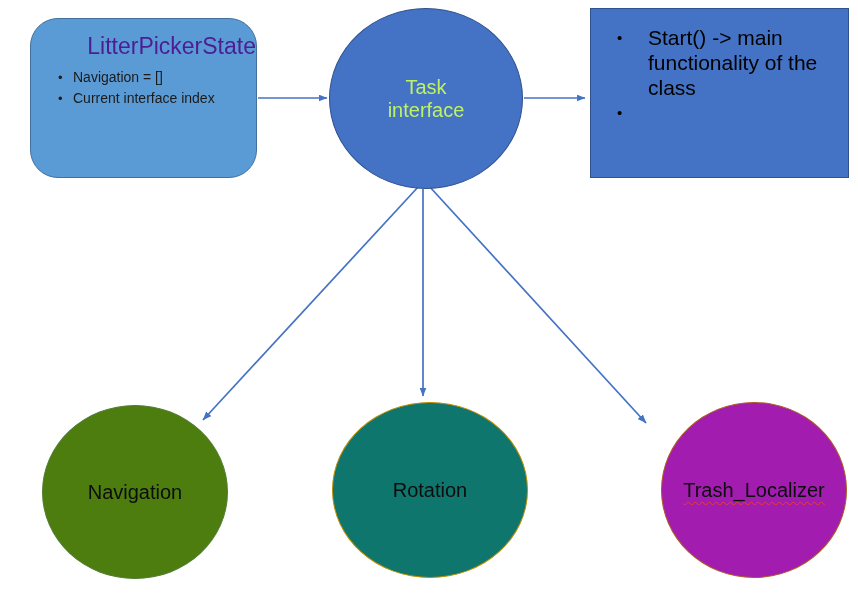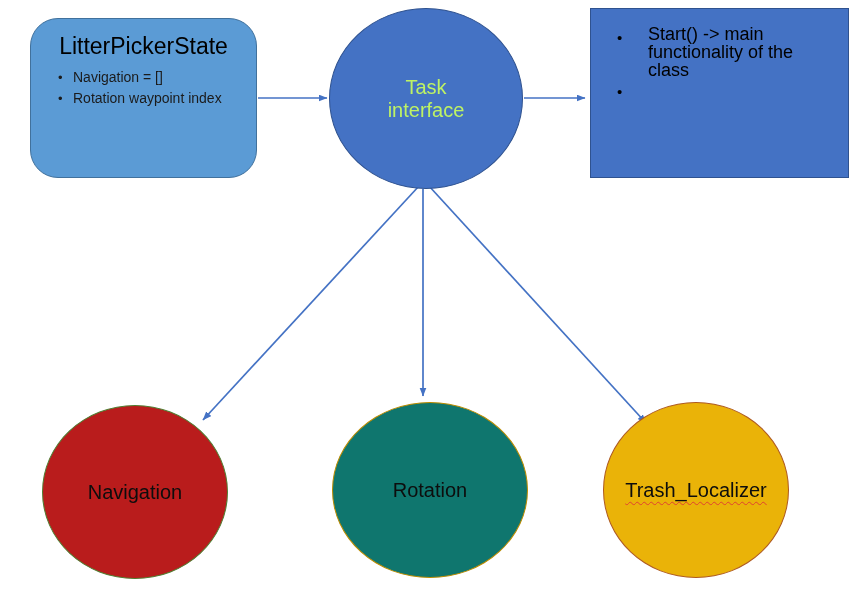--- a/index.html
+++ b/index.html
@@ -20,24 +20,24 @@
   .state-box {
     left: 30px; top: 18px; width: 227px; height: 160px;
     background: #5b9bd5;
     border: 1.5px solid #41719c;
     border-radius: 28px;
     z-index: 2;
     color: #1b1b1b;
   }
   .state-title {
     margin-top: 13px;
-    text-align: center;
+    text-align: right;
     font-size: 23px;
     line-height: 28px;
-    color: #000000;
+    color: #4c1d95;
   }
   .state-list { margin: 7px 0 0 0; padding: 0 8px 0 27px; list-style: none; }
   .state-list li { display: flex; font-size: 14px; line-height: 21px; }
   .state-list .bdot { flex: none; width: 15px; font-size: 13px; }
 
   
   .task-ellipse {
     left: 329px; top: 8px; width: 194px; height: 181px;
     background: #4472c4;
     border: 1.5px solid #2f528f;
@@ -56,35 +56,35 @@
   .methods-box {
     left: 590px; top: 8px; width: 259px; height: 170px;
     background: #4472c4;
     border: 1.5px solid #2f528f;
     z-index: 2;
   }
   .methods-list { margin: 0; padding: 16px 6px 0 26px; list-style: none; }
   .methods-list li { display: flex; }
   .methods-list .bdot { flex: none; width: 31px; font-size: 15px; line-height: 25px; color: #000; }
   .methods-list .btext {
-    font-size: 18px; line-height: 18px;
+    font-size: 21px; line-height: 25px;
     color: #000000;
     white-space: pre-line;
     text-align: left;
   }
 
   
   .bottom-ellipse {
     border-radius: 50%;
     z-index: 2;
     display: flex; align-items: center; justify-content: center;
   }
-  .nav-ellipse   { left: 42px;  top: 405px; width: 186px; height: 174px; background: #b91c1c; border: 1.5px solid #507e32; }
+  .nav-ellipse   { left: 42px;  top: 405px; width: 186px; height: 174px; background: #4d7c0f; border: 1.5px solid #507e32; }
   .rot-ellipse   { left: 332px; top: 402px; width: 196px; height: 176px; background: #0f766e; border: 1.5px solid #bc8c00; }
-  .trash-ellipse { left: 603px; top: 402px; width: 186px; height: 176px; background: #eab308; border: 1.5px solid #ae5a21; }
+  .trash-ellipse { left: 661px; top: 402px; width: 186px; height: 176px; background: #a21caf; border: 1.5px solid #ae5a21; }
   .bottom-label { font-size: 20px; color: #0d0d0d; text-align: center; }
   .squiggle {
     text-decoration-line: underline;
     text-decoration-style: wavy;
     text-decoration-color: #e0412f;
     text-decoration-thickness: 1px;
     text-underline-offset: 4px;
   }
 </style>
 </head>
@@ -107,21 +107,21 @@
 
   <div class="node state-box">
     <div class="state-title">LitterPickerState</div>
     <ul class="state-list">
       <li>
         <span class="bdot">•</span>
         <span>Navigation = []</span>
       </li>
       <li>
         <span class="bdot">•</span>
-        <span>Rotation waypoint index</span>
+        <span>Current interface index</span>
       </li>
     </ul>
   </div>
 
   <div class="node task-ellipse">
     <div class="task-label">Task
 interface</div>
   </div>
 
   <div class="node methods-box">

